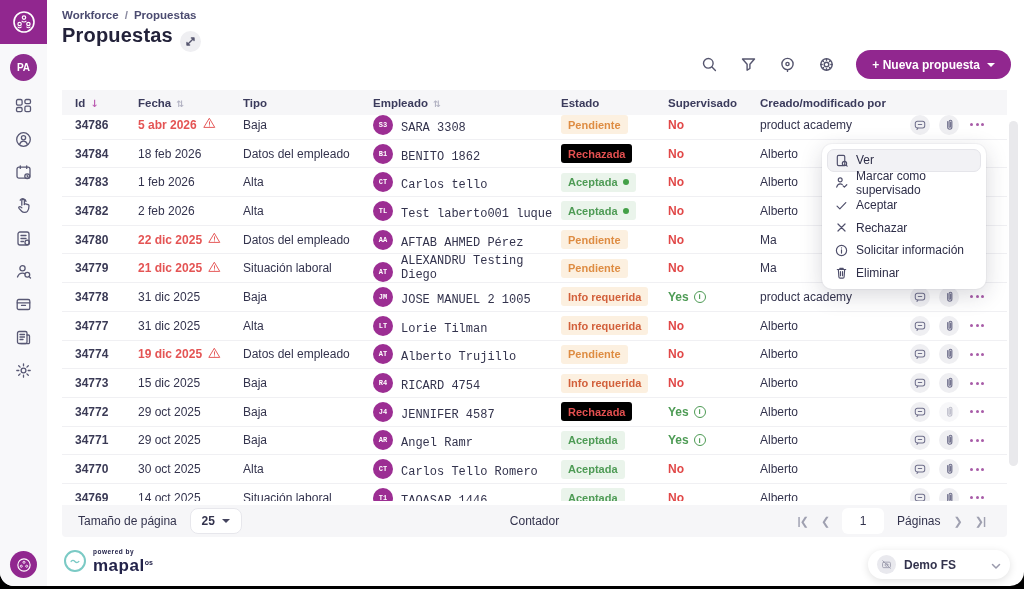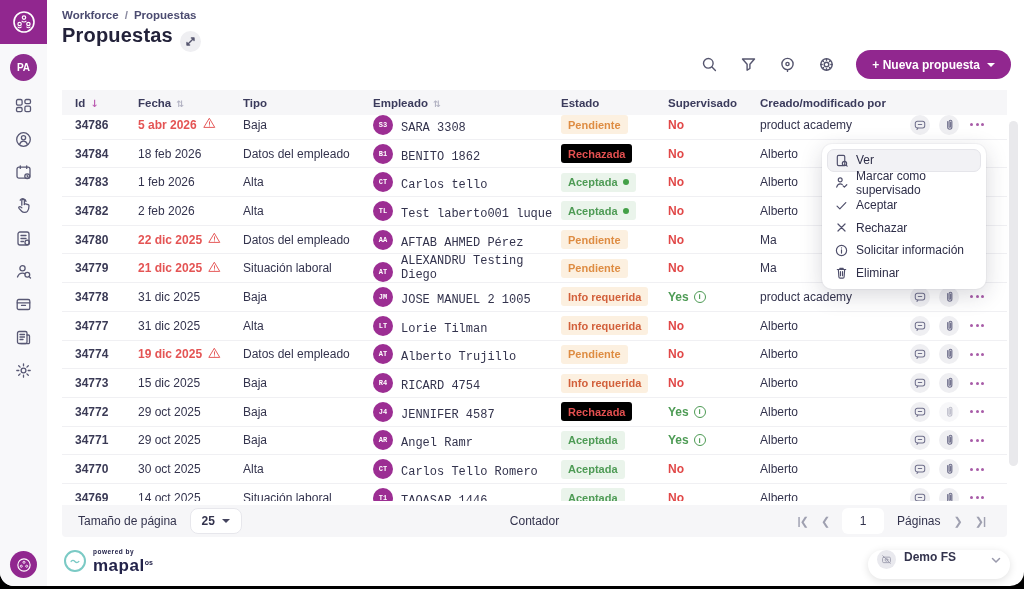--- a/index.html
+++ b/index.html
@@ -79,21 +79,21 @@
   .footer-left { position:absolute; left:64px; top:549px; display:flex; align-items:flex-end; gap:7px; }
   .wave-circle { width:22px; height:22px; border-radius:50%; border:2px solid #7BCAC5; display:flex; align-items:center; justify-content:center; margin-bottom:2px; }
   .wave-circle svg { stroke:#7BCAC5; fill:none; stroke-width:1.6; stroke-linecap:round; }
   .mapal-word { line-height:1; color:#23234A; }
   .powered { font-size:6.5px; font-weight:700; letter-spacing:.5px; color:#23234A; margin-bottom:1px; }
   .mapal-text { font-size:17px; font-weight:800; letter-spacing:.5px; }
   .mapal-os { font-size:7px; font-weight:700; vertical-align:super; }
   .footer-center { position:absolute; left:240px; right:240px; top:544px; text-align:center; }
   .privacy { font-size:11.5px; font-weight:600; color:#8E2C8E; text-decoration:underline; cursor:pointer; }
   .copyright { font-size:11px; color:#2E2E48; margin-top:3px; }
-  .tenant-pill { position:absolute; right:14px; top:550px; width:142px; height:29px; background:#fff; border-radius:15px; box-shadow:0 2px 8px rgba(0,0,0,.12); display:flex; gap:8px; padding:0 9px; cursor:pointer; }
+  .tenant-pill { position:absolute; right:14px; top:550px; width:142px; height:29px; background:#fff; border-radius:15px; box-shadow:0 2px 8px rgba(0,0,0,.12); display:flex; align-items:center; gap:8px; padding:0 9px; cursor:pointer; }
   .tenant-ic { width:19px; height:19px; border-radius:50%; background:#E9E9EE; display:flex; align-items:center; justify-content:center; }
   .tenant-ic svg { stroke:#9A9AAC; fill:none; stroke-width:1.1; stroke-linecap:round; }
   .tenant-label { flex:1; font-size:12px; font-weight:600; color:#33334D; }
   .tenant-pill .chev svg { stroke:#9A9AAC; fill:none; stroke-width:1.5; stroke-linecap:round; stroke-linejoin:round; }
 </style>
 </head>
 <body>
 
 <div class="app">
 

